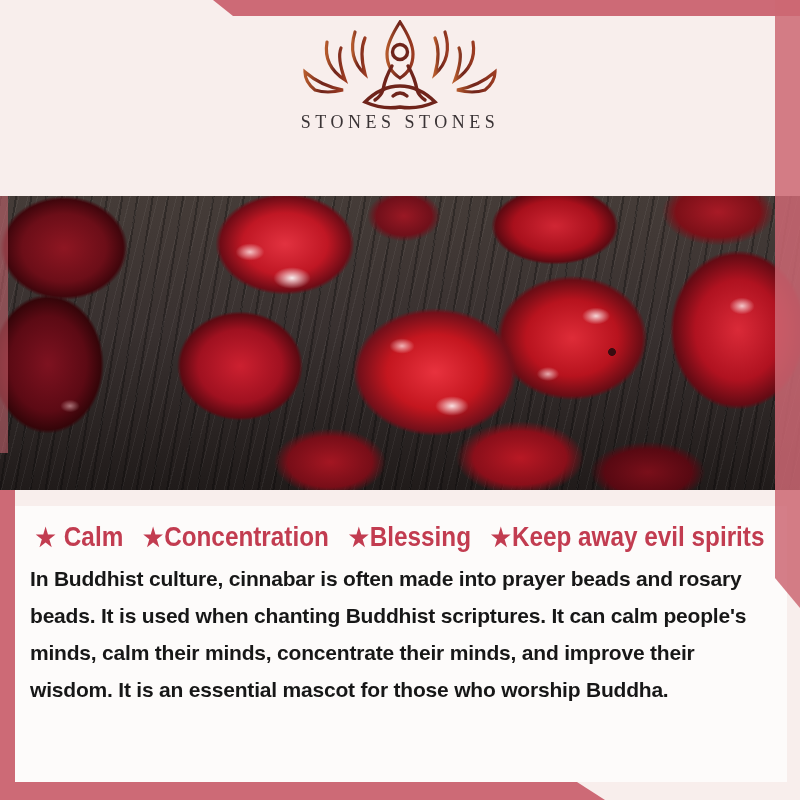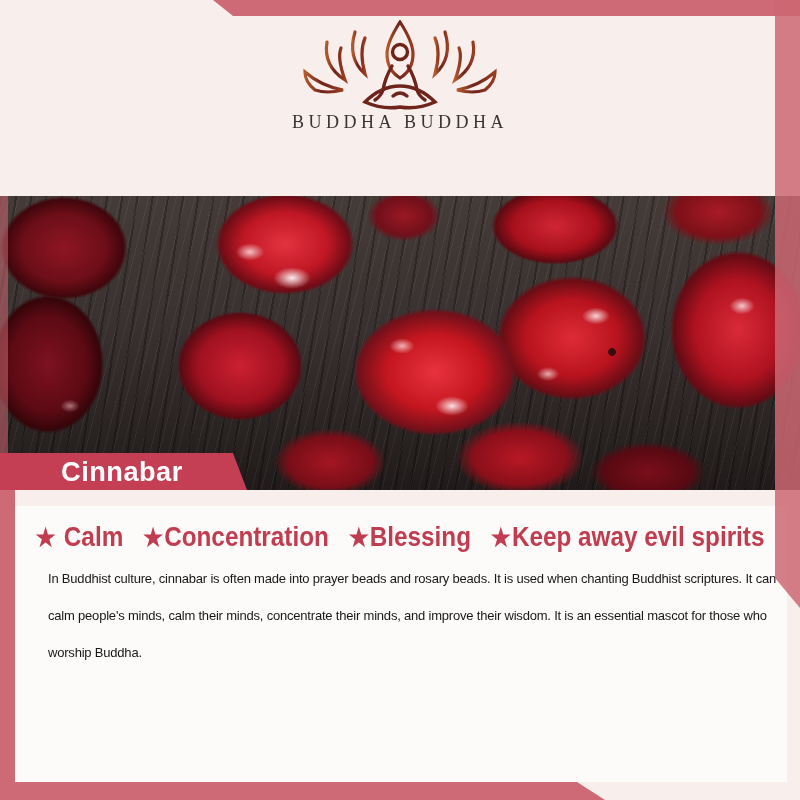--- a/index.html
+++ b/index.html
@@ -81,21 +81,21 @@
 
   
   .content-panel{position:absolute;left:15px;top:506px;width:772px;height:276px;background:var(--panel-white);z-index:1;}
 
   .features-row{position:absolute;left:0;top:522px;width:800px;display:flex;justify-content:center;
     align-items:baseline;gap:22px;color:var(--accent-crimson);z-index:2;transform:scaleX(0.9);}
   .feature{display:flex;align-items:baseline;font-weight:bold;font-size:27px;white-space:nowrap;}
   .feature .star{font-size:25px;margin-right:1px;}
   .feature:first-child .star{margin-right:9px;}
 
-  .description{position:absolute;left:48px;top:560px;width:748px;font-size:13px;font-weight:400;
+  .description{position:absolute;left:30px;top:560px;width:748px;font-size:21px;font-weight:700;
     line-height:37px;letter-spacing:-0.2px;color:var(--body-text);z-index:2;}
 </style>
 </head>
 <body>
 
 <div class="page">
 
   <div class="top-band"></div>
   <div class="right-strip"></div>
 
@@ -125,29 +125,26 @@
 
         <circle cx="107" cy="32" r="7.5" fill="#faf1ee"></circle>
         <path d="M99,46 Q92,58 90,70 Q88,76 82,80"></path>
         <path d="M115,46 Q122,58 124,70 Q126,76 132,80"></path>
         <path d="M72,82 Q88,66 107,66 Q126,66 142,82 Q124,90 107,87 Q90,90 72,82 Z"></path>
         <path d="M100,76 Q107,70 114,76"></path>
       </g>
     </svg>
   </div>
 
-  <div class="brand-name">BUDDHA BUDDHA</div>
+  <div class="brand-name">STONES STONES</div>
 
 
   <div class="photo" role="img" aria-label="Rough red glossy cinnabar stones scattered on a dark wooden surface"></div>
   <div class="photo-left-edge"></div>
 
-  <div class="ribbon">
-    <span>Cinnabar</span>
-  </div>
 
   <div class="left-strip"></div>
   <div class="content-panel"></div>
 
   <div class="features-row">
       <div class="feature">
         <span class="star">★</span>
         <span>Calm</span>
       </div>
       <div class="feature">

